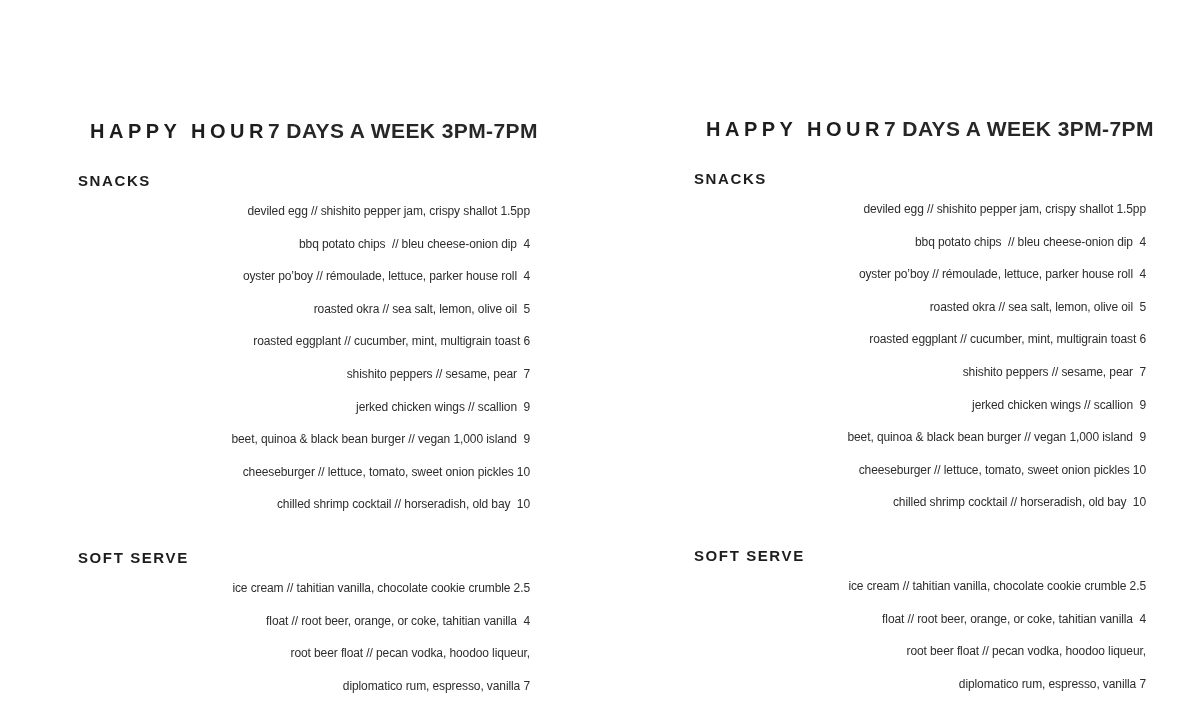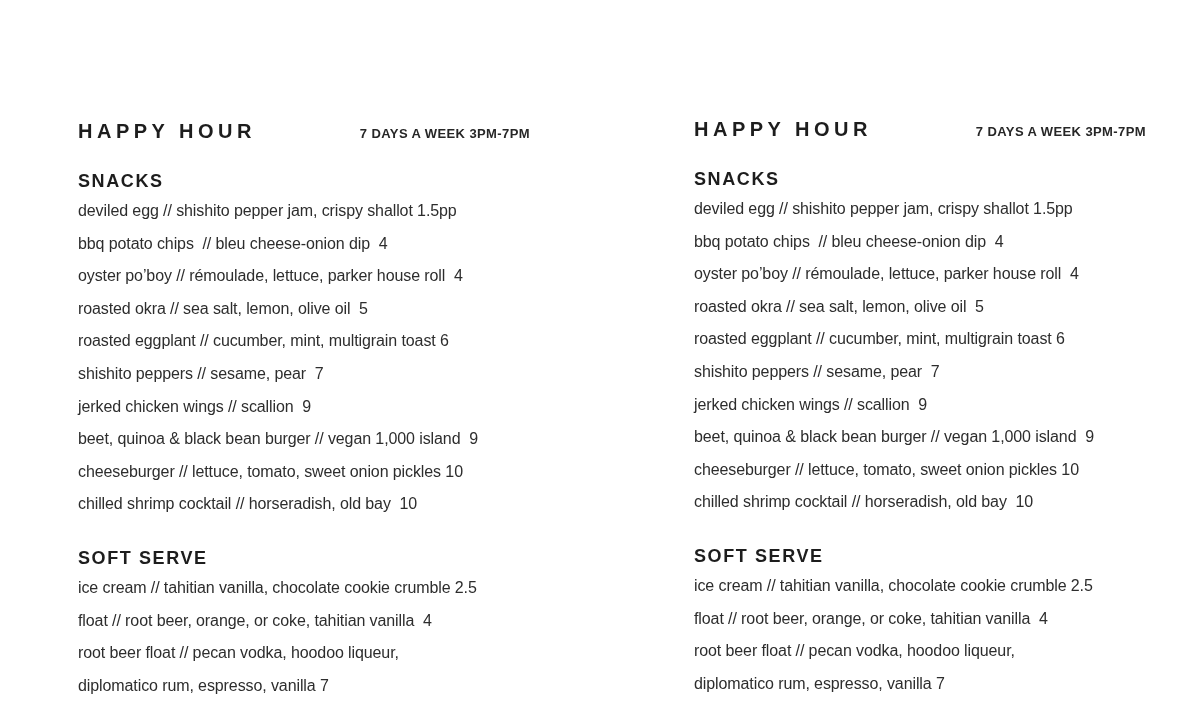--- a/index.html
+++ b/index.html
@@ -27,44 +27,46 @@
     justify-content: space-between;
     align-items: baseline;
   }
   .menu-title {
     font-size: 20px;
     font-weight: 700;
     letter-spacing: 4.5px;
     color: #1d1d1d;
     line-height: 26px;
     white-space: nowrap;
+    margin-left: 12px;
   }
   .menu-schedule {
-    font-size: 13px;
+    font-size: 21px;
     font-weight: 700;
     letter-spacing: 0.4px;
     color: #272727;
     white-space: nowrap;
   }
   .menu-section { margin-top: 27px; }
   .section-title {
-    font-size: 18px;
+    font-size: 15px;
     font-weight: 700;
     letter-spacing: 1.6px;
     color: #1d1d1d;
     line-height: 20px;
     margin-bottom: 4px;
   }
   .menu-line {
-    font-size: 16px;
+    font-size: 12px;
     font-weight: 400;
     letter-spacing: -0.1px;
     color: #2d2d2d;
     line-height: 32.6px;
     white-space: pre-wrap;
+    text-align: right;
   }
   .section-soft { }
 </style>
 </head>
 <body>
 
 <div class="menu-column col-left">
   <div class="header-row">
     <div class="menu-title">HAPPY HOUR</div>
     <div class="menu-schedule">7 DAYS A WEEK 3PM-7PM</div>

